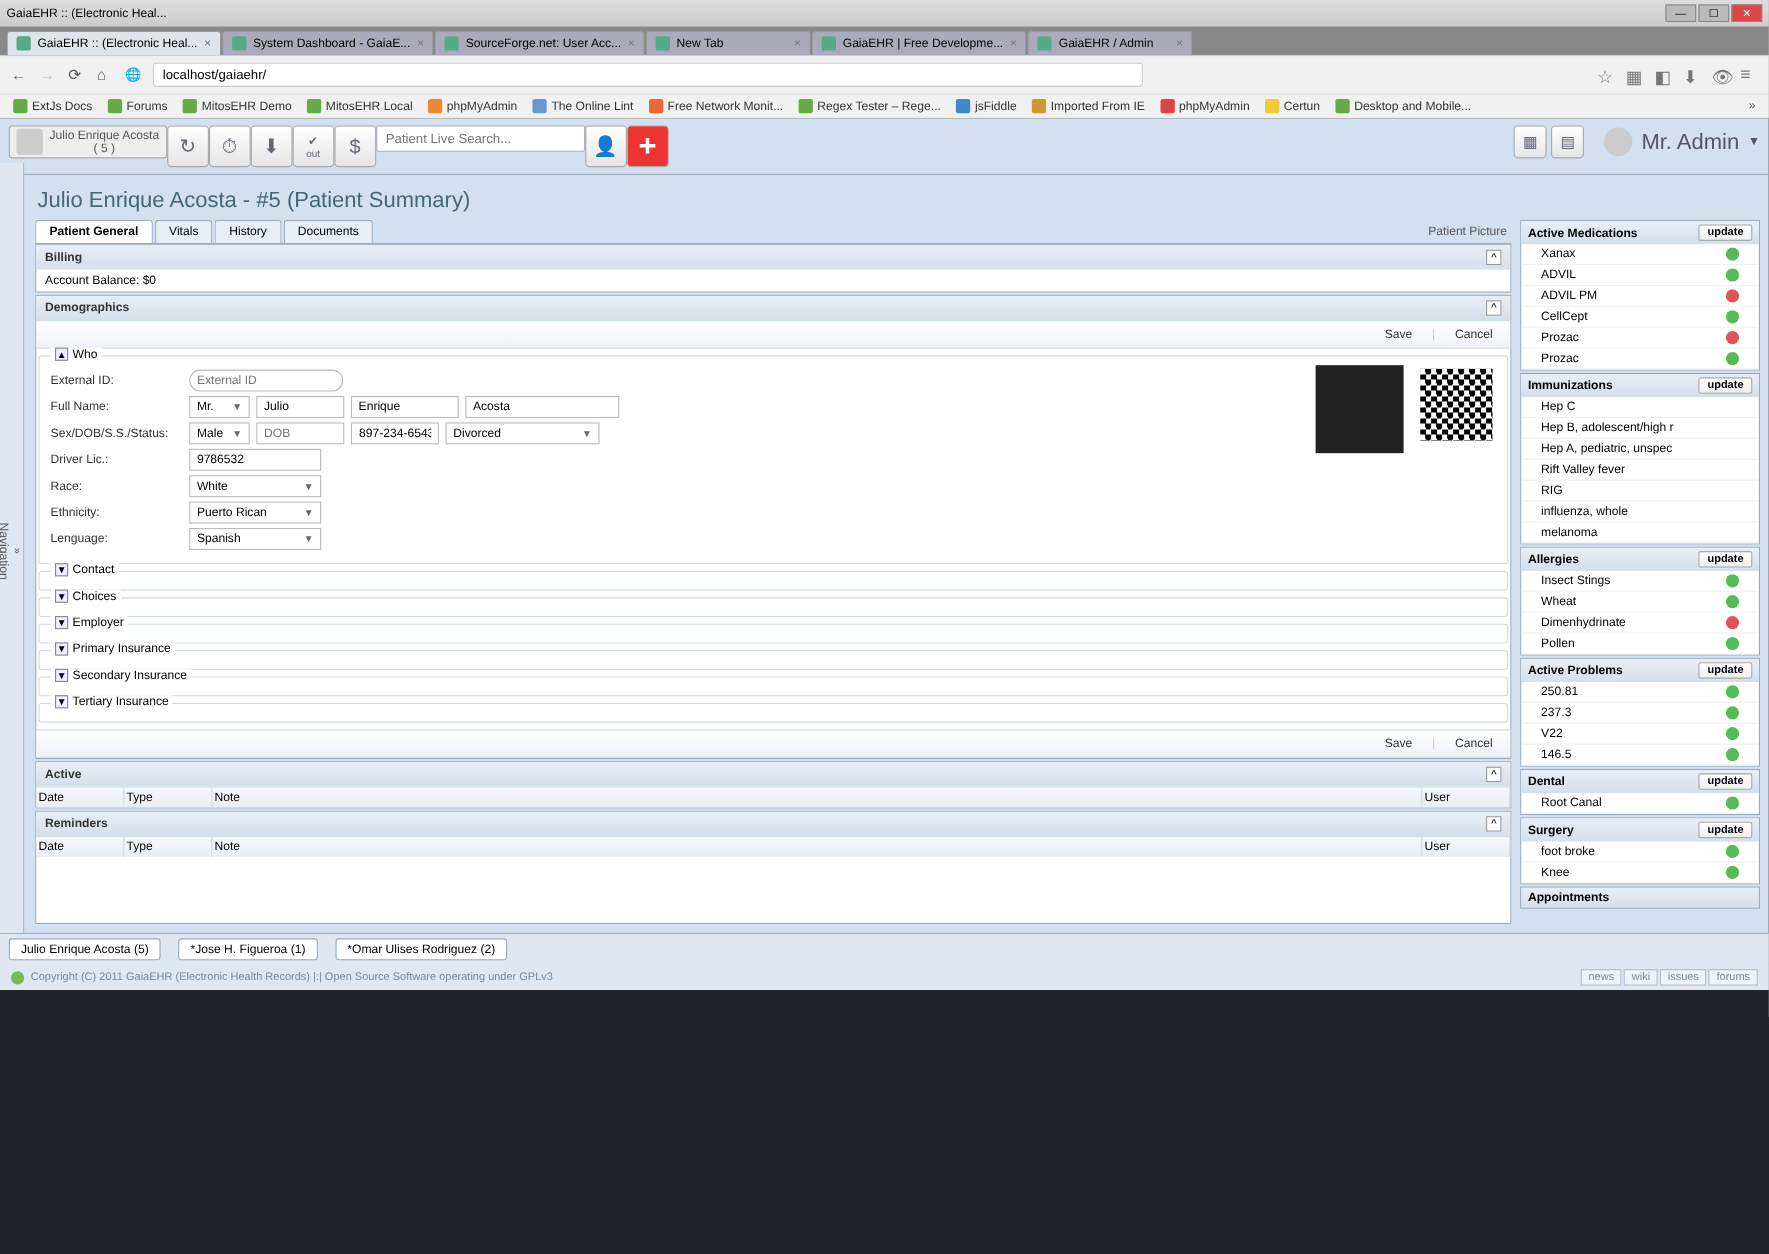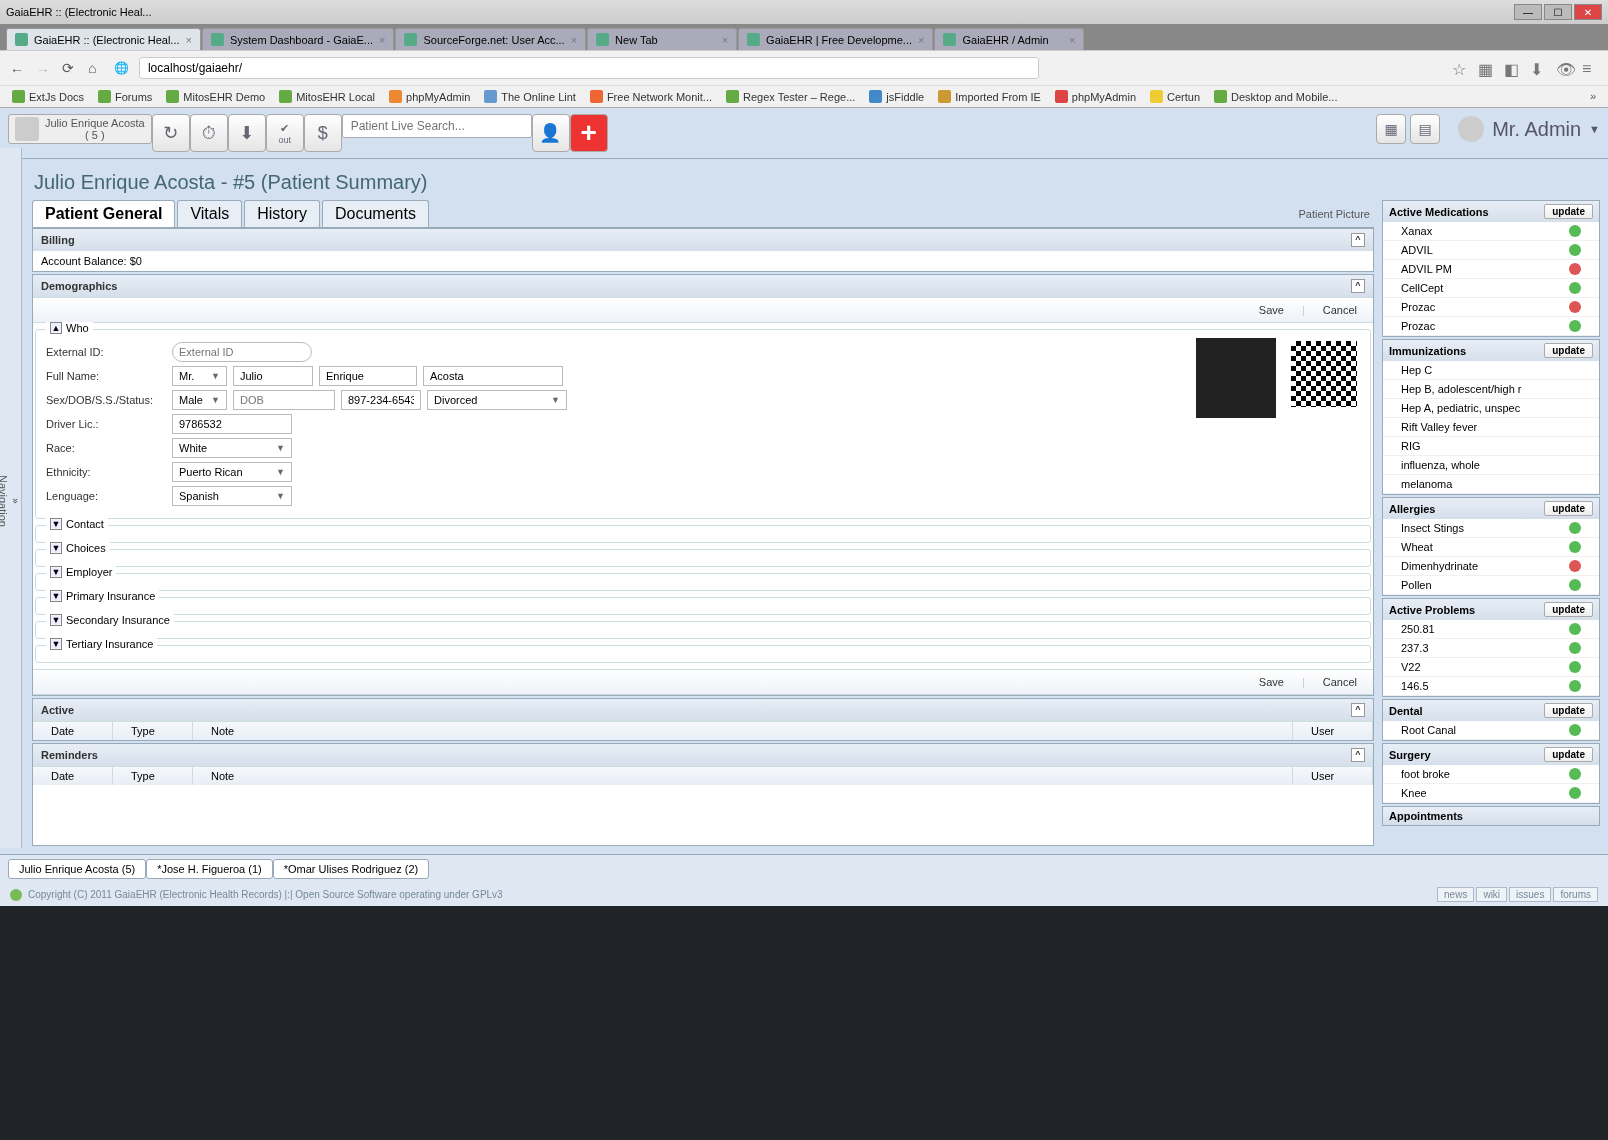--- a/index.html
+++ b/index.html
@@ -34,21 +34,21 @@
 .user-info{margin-left:auto;display:flex;align-items:center;gap:8px;font-size:20px;color:#556}
 .user-avatar{width:26px;height:26px;background:#ccc;border-radius:13px}
 .grid-btns{display:flex;gap:4px;margin-right:10px}
 .nav-strip{position:absolute;left:0;top:40px;width:22px;height:700px;background:#dfe8f2;border-right:1px solid #abc;writing-mode:vertical-rl;text-orientation:mixed;font-size:11px;text-align:center;padding-top:6px;color:#555}
 .main{margin-left:24px;padding:6px 8px}
 .page-title{font-size:20px;color:#467;padding:6px 2px}
 .content-row{display:flex;gap:8px}
 .left-col{flex:1}
 .right-col{width:218px}
 .tabs-row{display:flex;align-items:center;border-bottom:1px solid #9ab}
-.ptab{padding:4px 12px;font-size:16px;border:1px solid #9ab;background:#e8eef6;border-bottom:none;border-radius:3px 3px 0 0;margin-right:2px;cursor:pointer}
+.ptab{padding:4px 12px;font-size:11px;border:1px solid #9ab;background:#e8eef6;border-bottom:none;border-radius:3px 3px 0 0;margin-right:2px;cursor:pointer}
 .ptab.active{background:#fff;font-weight:bold}
 .pic-label{margin-left:auto;font-size:11px;color:#555;padding:2px 4px}
 .panel{border:1px solid #9ab;margin-bottom:2px;background:#fff}
 .panel-hd{background:linear-gradient(#e8eef6,#d5dfea);padding:4px 8px;font-size:11px;font-weight:bold;color:#333;display:flex;align-items:center}
 .panel-hd .collapse{margin-left:auto;width:14px;height:14px;border:1px solid #999;background:#fff;font-size:9px;text-align:center;cursor:pointer}
 .panel-body{padding:4px 8px;font-size:11px}
 .btn-bar{display:flex;justify-content:flex-end;gap:18px;padding:6px 16px;background:linear-gradient(#fff,#eef2f8);border-top:1px solid #cdd;border-bottom:1px solid #cdd;font-size:11px}
 .btn-link{color:#333;cursor:pointer}
 .fieldset{border:1px solid #cdd;border-radius:3px;margin:6px 2px;padding:8px 10px;position:relative}
 .fs-legend{position:absolute;top:-8px;left:10px;background:#fff;padding:0 4px;font-size:11px;display:flex;align-items:center;gap:4px}
@@ -63,22 +63,22 @@
 .photo{width:80px;height:80px;background:#222}
 .qr{width:72px;height:72px;background:repeating-conic-gradient(#000 0 25%,#fff 0 50%) 0 0/10px 10px;border:3px solid #fff}
 .side-panel{border:1px solid #9ab;background:#fff;margin-bottom:2px}
 .sp-hd{background:linear-gradient(#e8eef6,#d5dfea);padding:3px 6px;font-size:11px;font-weight:bold;display:flex;align-items:center;justify-content:space-between}
 .sp-btn{background:linear-gradient(#fff,#eee);border:1px solid #aaa;padding:1px 7px;font-size:10px;border-radius:2px;cursor:pointer}
 .sp-item{padding:3px 18px;font-size:11px;display:flex;align-items:center;justify-content:space-between;border-bottom:1px solid #f0f0f0}
 .status-dot{width:12px;height:12px;border-radius:6px}
 .sd-g{background:#5b5}
 .sd-r{background:#d55}
 .tbl-hd{display:flex;background:linear-gradient(#f5f8fc,#e8eef6);font-size:11px;border-top:1px solid #cdd}
-.tbl-hd>div{padding:3px 18px;border-right:1px solid #cdd}
-.bottom-tabs{display:flex;gap:0;padding:4px 8px;background:#dfe8f2;border-top:1px solid #9ab}
+.tbl-hd>div{padding:3px 2px;border-right:1px solid #cdd}
+.bottom-tabs{display:flex;gap:16px;padding:4px 8px;background:#dfe8f2;border-top:1px solid #9ab}
 .btm-tab{background:#fff;border:1px solid #9ab;padding:3px 10px;font-size:11px;border-radius:3px;cursor:pointer}
 .footer{background:#dfe8f2;padding:4px 10px;font-size:10px;color:#789;display:flex;align-items:center;gap:6px}
 .foot-links{margin-left:auto;display:flex;gap:2px}
 .foot-link{border:1px solid #abc;padding:1px 6px;background:#eef3f8;cursor:pointer}
 .recycle{width:12px;height:12px;background:#7b5;border-radius:6px}
 </style>
 </head>
 <body>
 
 <div class="browser-chrome">
@@ -280,21 +280,21 @@
                   <input class="finput" style="width: 80px;" value="Julio">
                   <input class="finput" style="width: 98px;" value="Enrique">
                   <input class="finput" style="width: 140px;" value="Acosta">
                   </div>
                 <div class="form-row">
                     <span class="flabel">Sex/DOB/S.S./Status:</span>
                   <div class="fselect" style="width:55px">
                       <span>Male</span>
                       <span class="arr">▼</span>
                     </div>
-                  <input class="finput ph" style="width: 102px;" placeholder="DOB">
+                  <input class="finput ph" style="width: 80px;" placeholder="DOB">
                   <input class="finput" style="width: 80px;" value="897-234-6543">
                   <div class="fselect" style="width:140px">
                       <span>Divorced</span>
                       <span class="arr">▼</span>
                     </div>
                   </div>
                 <div class="form-row">
                     <span class="flabel">Driver Lic.:</span>
                   <input class="finput" style="width: 120px;" value="9786532">
                   </div>

